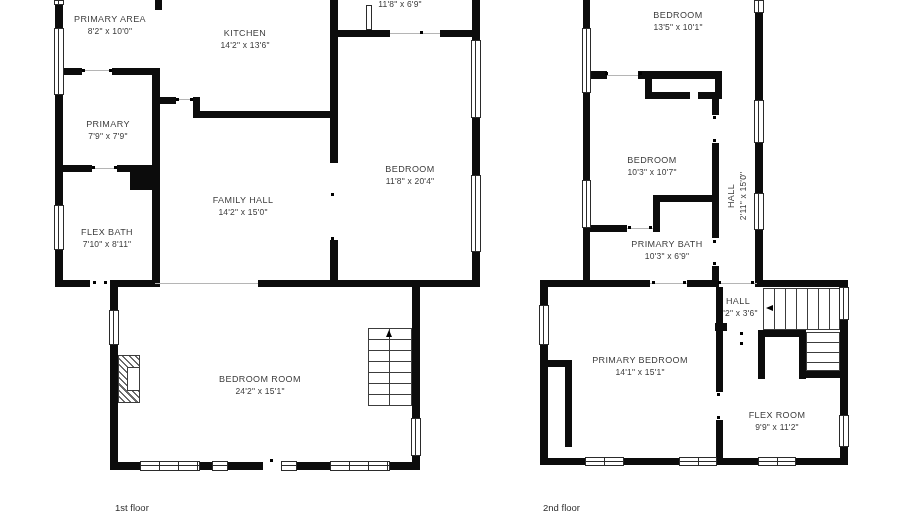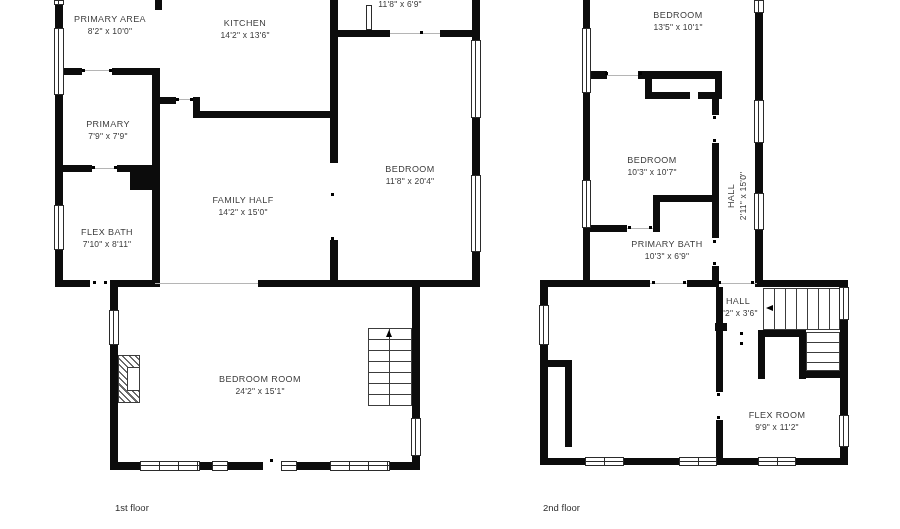--- a/index.html
+++ b/index.html
@@ -48,34 +48,34 @@
 
 <div id="canvas">
 
   <div class="room" style="left:400px;top:4px">
     <div class="dims">11'8" x 6'9"</div>
   </div>
   <div class="room" style="left:110px;top:25px">
     <div class="rname">PRIMARY AREA</div>
     <div class="dims">8'2" x 10'0"</div>
   </div>
-  <div class="room" style="left:245px;top:29px">
+  <div class="room" style="left:245px;top:39px">
     <div class="rname">KITCHEN</div>
     <div class="dims">14'2" x 13'6"</div>
   </div>
   <div class="room" style="left:108px;top:130px">
     <div class="rname">PRIMARY</div>
     <div class="dims">7'9" x 7'9"</div>
   </div>
   <div class="room" style="left:107px;top:238px">
     <div class="rname">FLEX BATH</div>
     <div class="dims">7'10" x 8'11"</div>
   </div>
   <div class="room" style="left:243px;top:206px">
-    <div class="rname">FAMILY HALF</div>
+    <div class="rname">FAMILY HALL</div>
     <div class="dims">14'2" x 15'0"</div>
   </div>
   <div class="room" style="left:410px;top:175px">
     <div class="rname">BEDROOM</div>
     <div class="dims">11'8" x 20'4"</div>
   </div>
   <div class="room" style="left:260px;top:385px">
     <div class="rname">BEDROOM ROOM</div>
     <div class="dims">24'2" x 15'1"</div>
   </div>
@@ -92,20 +92,24 @@
     <div class="rname">HALL</div>
     <div class="dims">2'11" x 15'0"</div>
   </div>
   <div class="room" style="left:667px;top:250px">
     <div class="rname">PRIMARY BATH</div>
     <div class="dims">10'3" x 6'9"</div>
   </div>
   <div class="room" style="left:738px;top:307px">
     <div class="rname">HALL</div>
     <div class="dims">3'2" x 3'6"</div>
+  </div>
+  <div class="room" style="left:640px;top:366px">
+    <div class="rname">PRIMARY BEDROOM</div>
+    <div class="dims">14'1" x 15'1"</div>
   </div>
   <div class="room" style="left:777px;top:421px">
     <div class="rname">FLEX ROOM</div>
     <div class="dims">9'9" x 11'2"</div>
   </div>
 
   <div id="stairs1" class="stairs"></div>
   <div class="arrow-up" style="left:386px;top:330px"></div>
   <div id="stairs2a" class="stairs"></div>
   <div id="stairs2b" class="stairs"></div>

